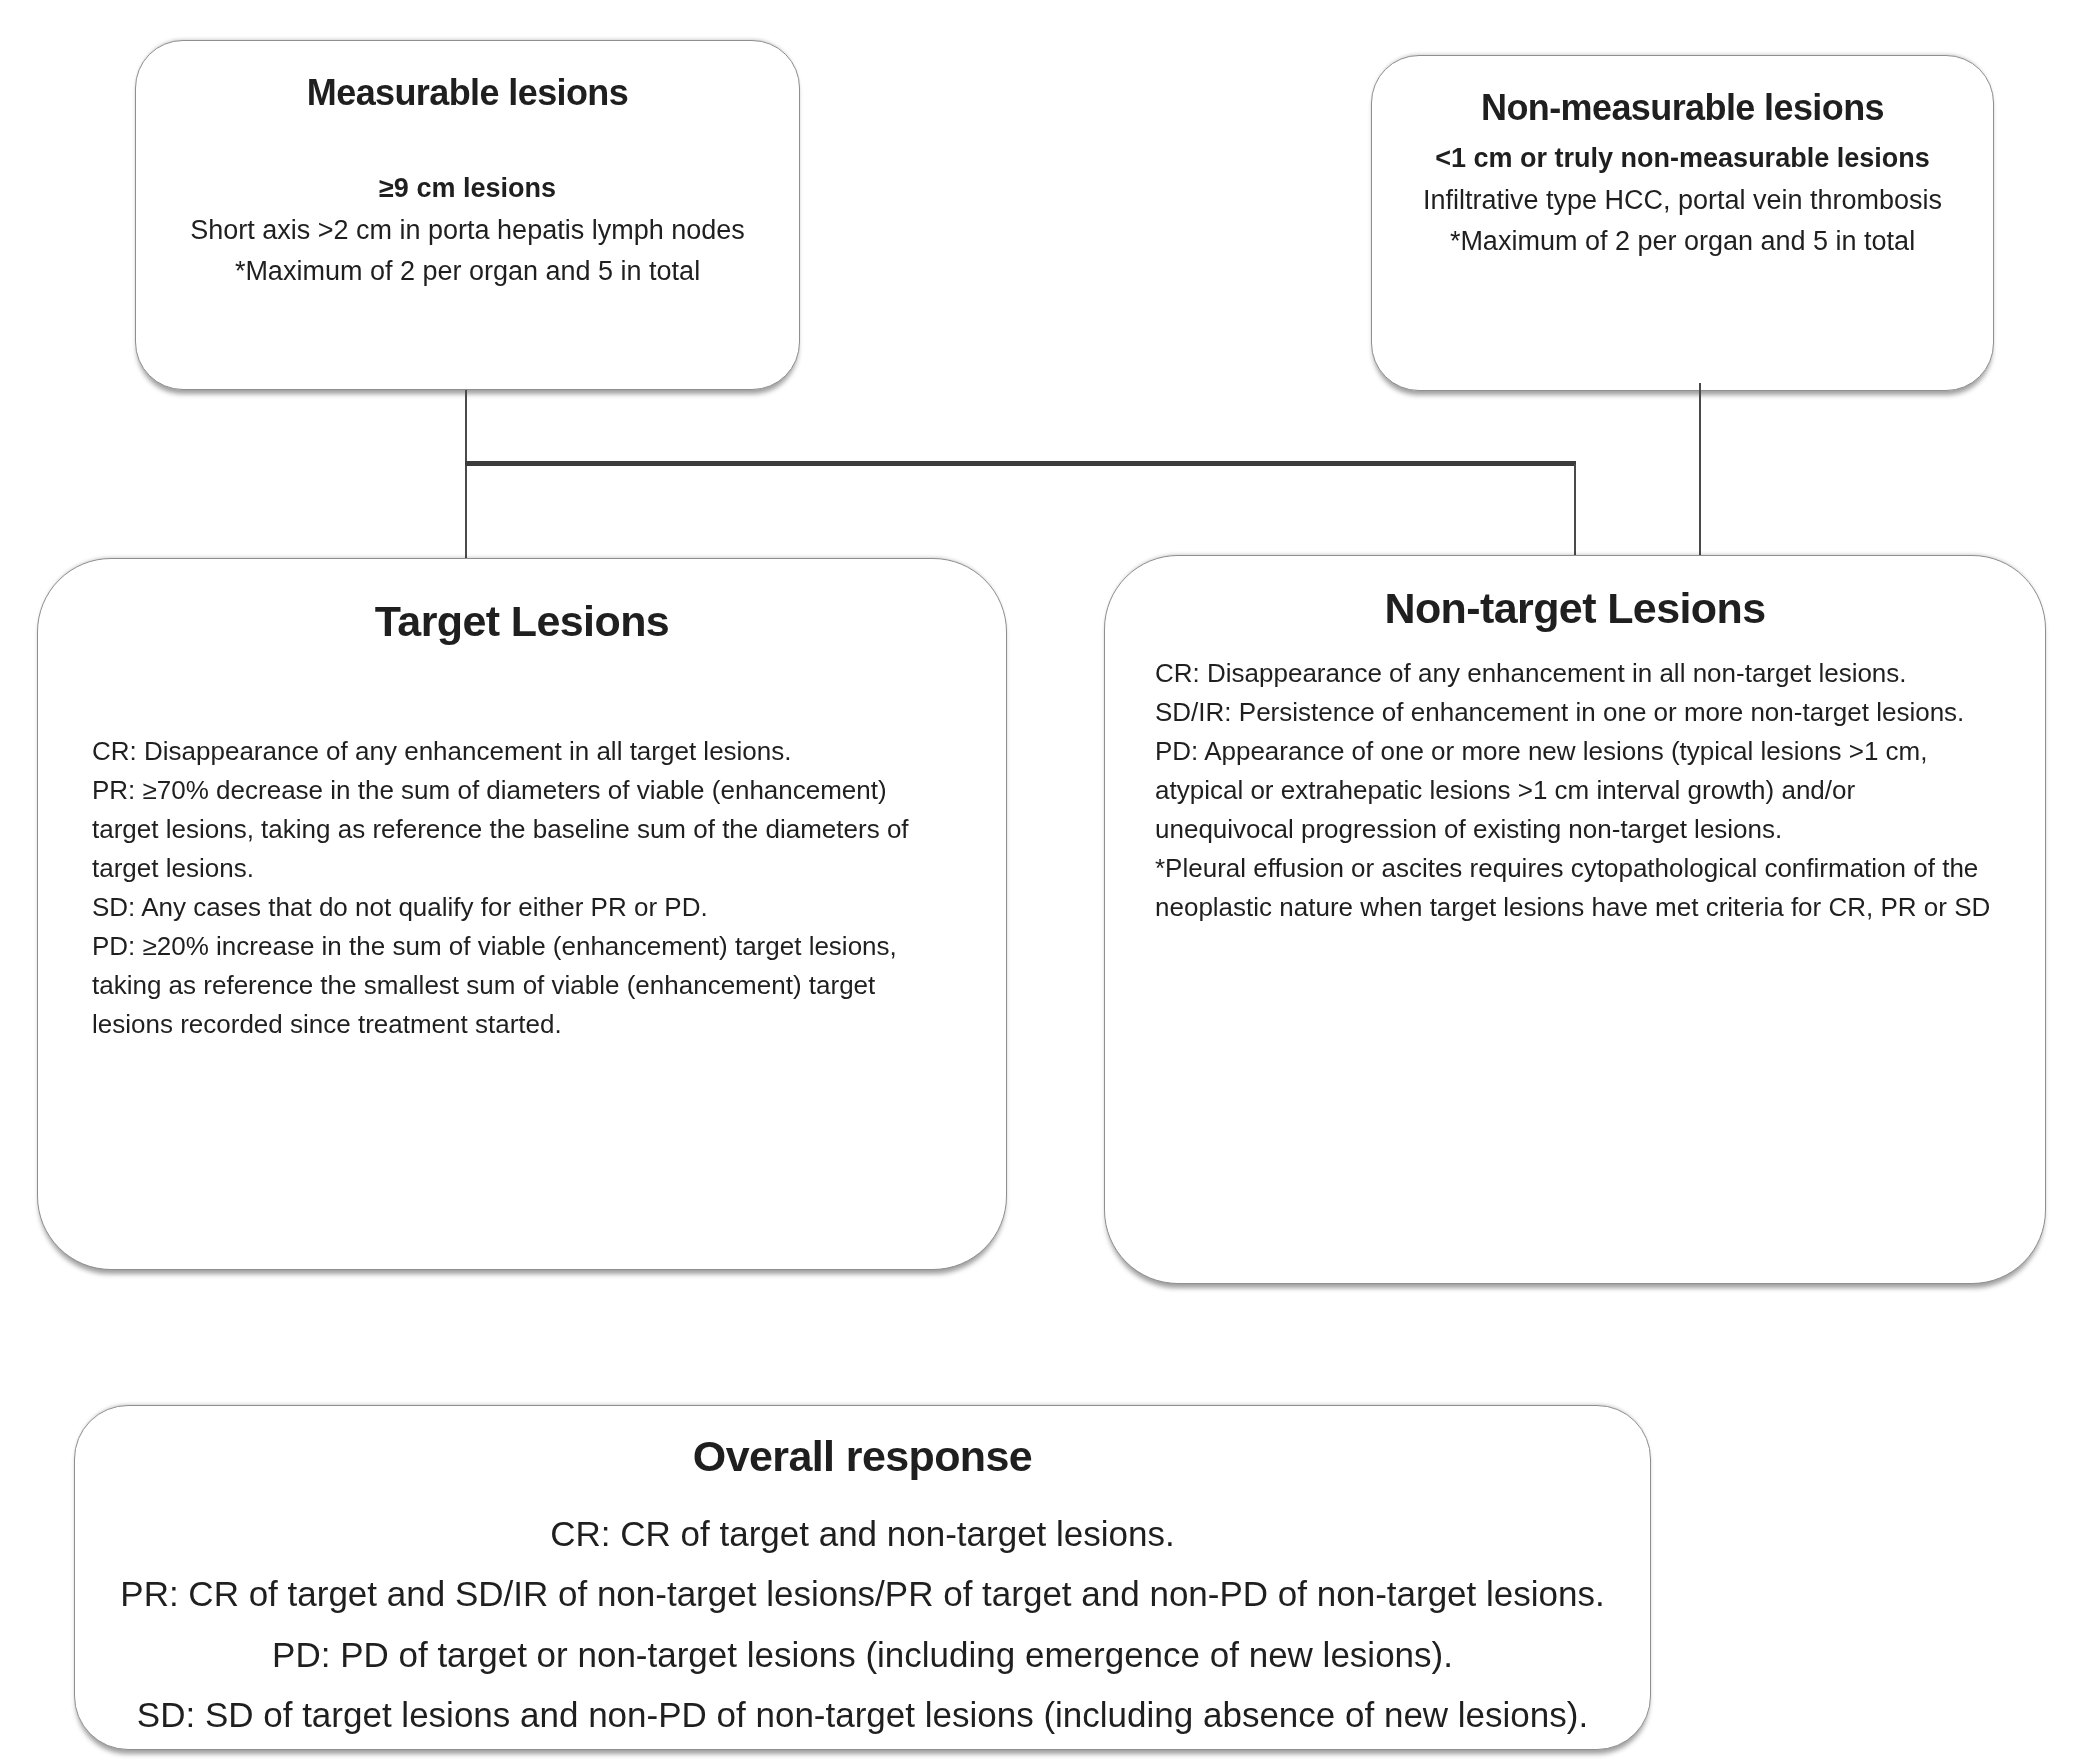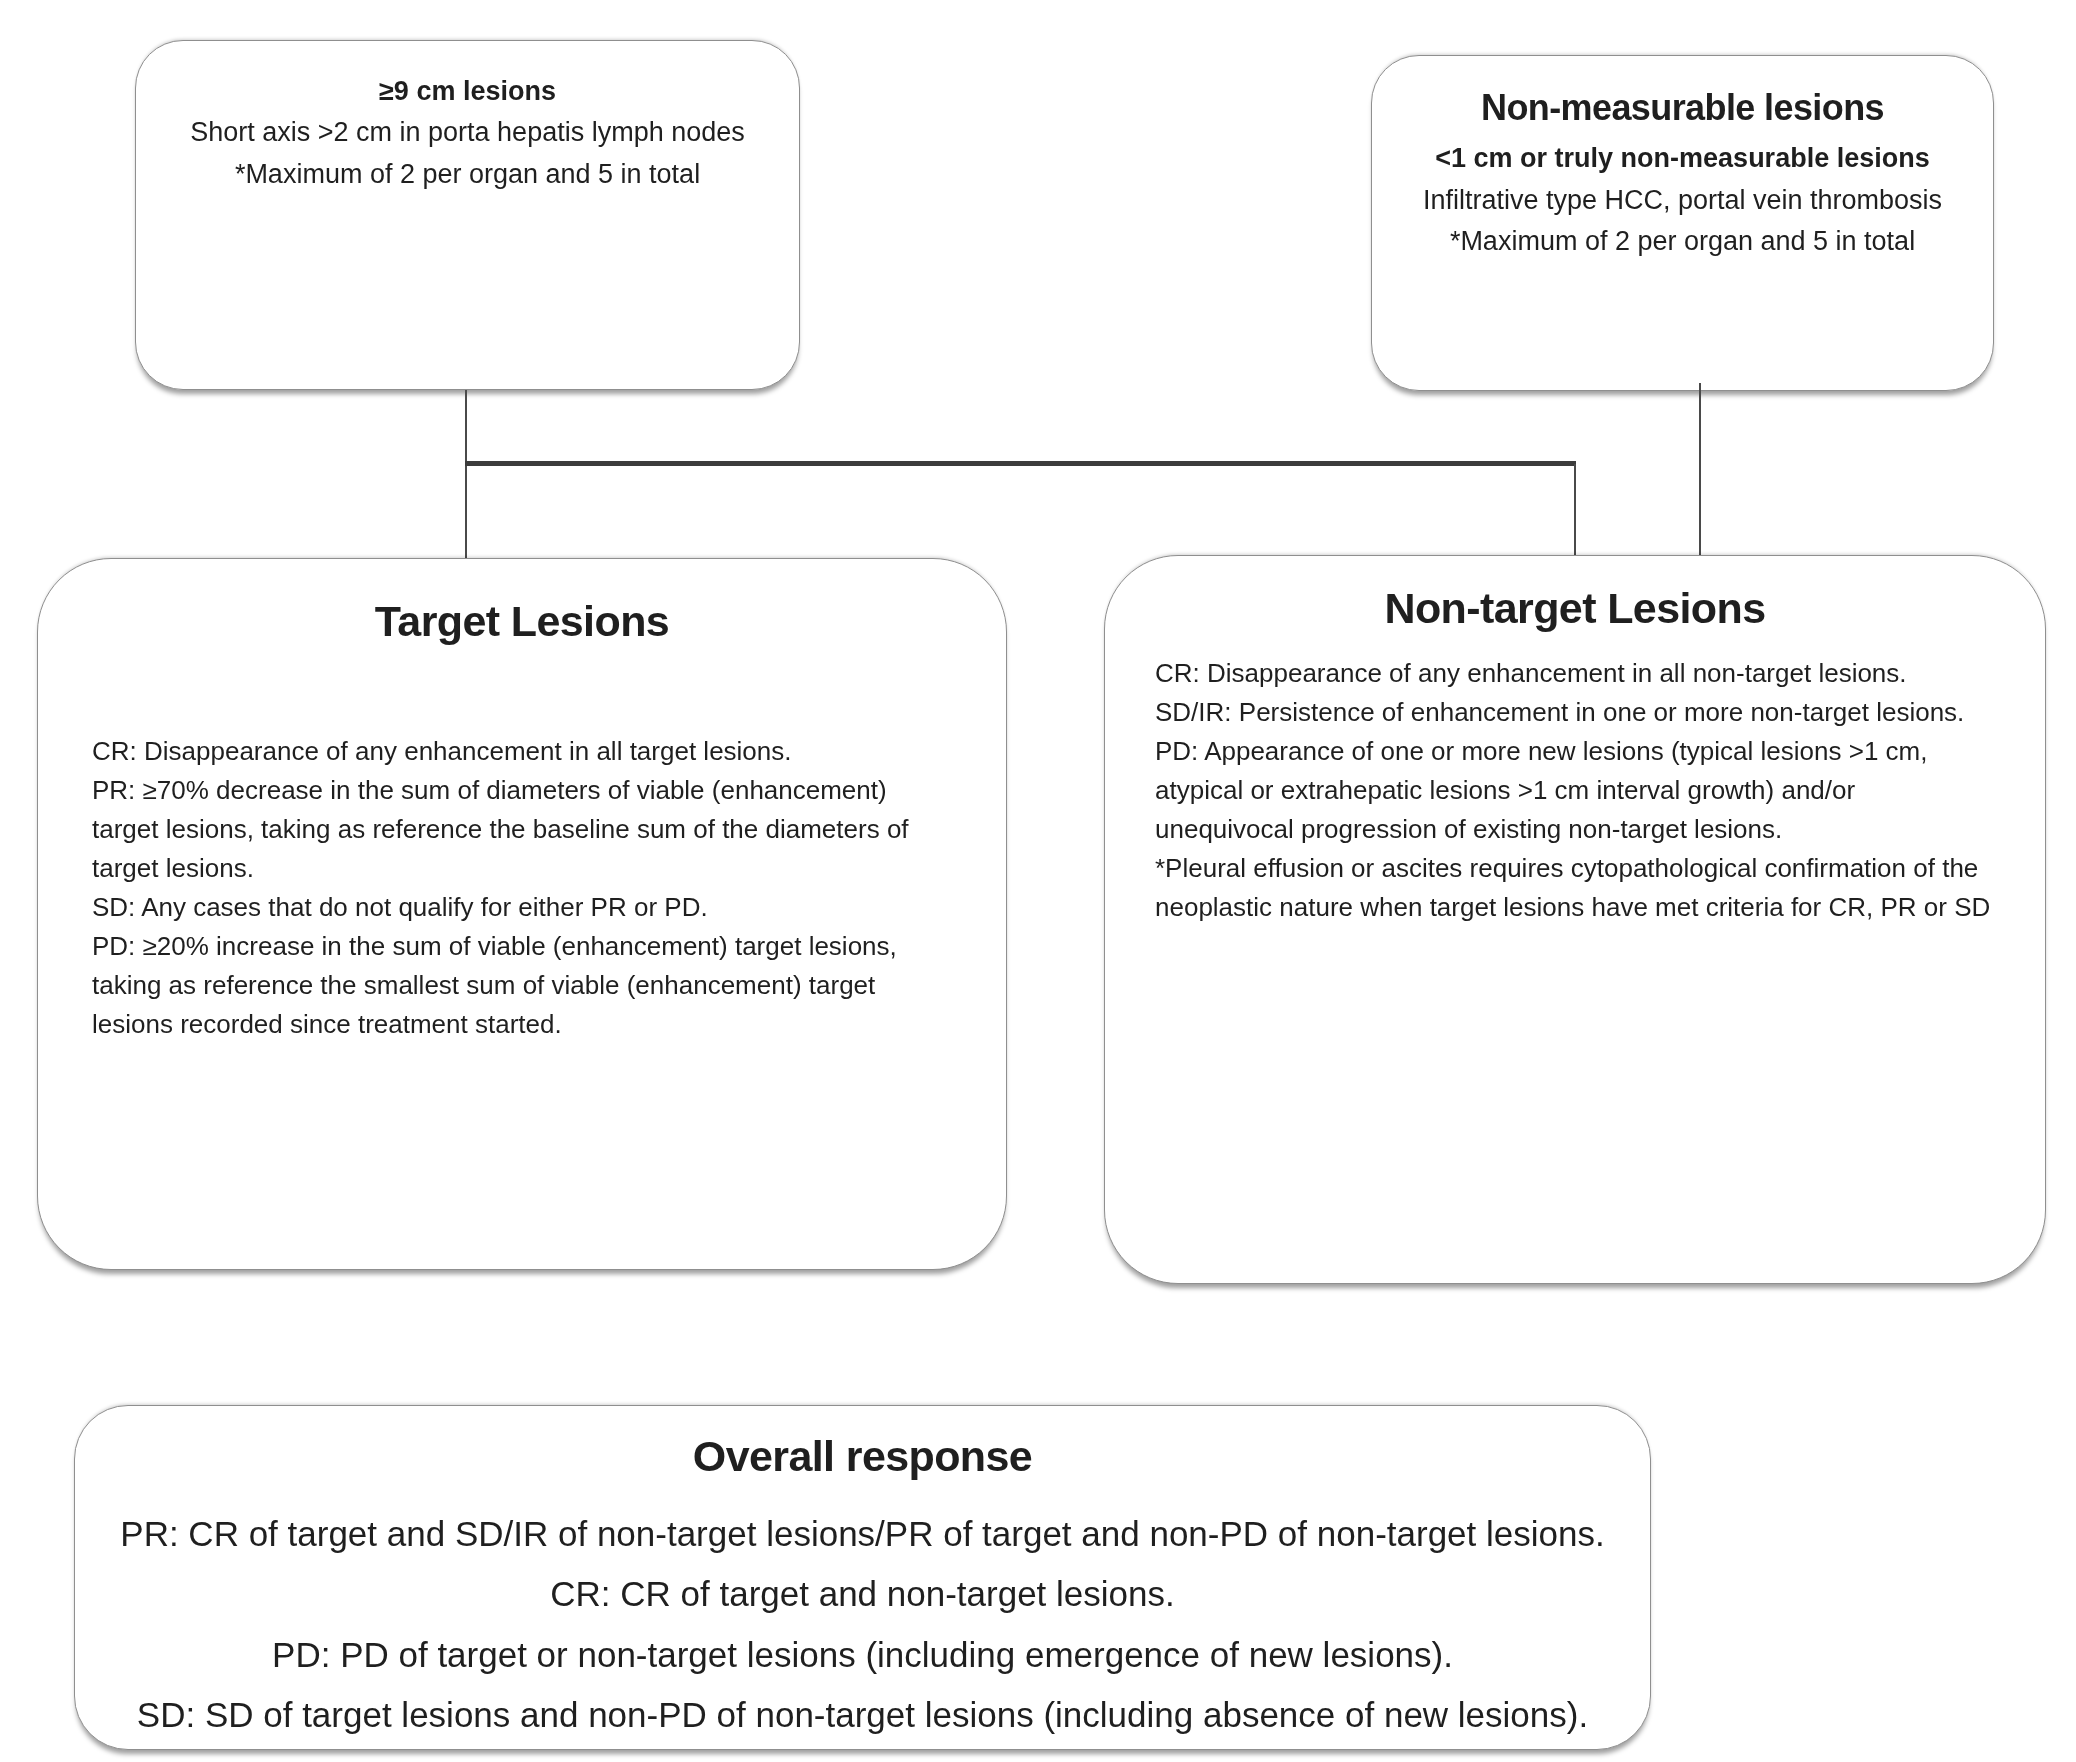--- a/index.html
+++ b/index.html
@@ -63,20 +63,21 @@
   #conn-v-branch{left:1574px;top:464px;width:2.3px;height:92px;}
   #conn-v-nonmeasurable{left:1699px;top:383px;width:2.3px;height:173px;}
   #conn-h-branch{left:465px;top:461px;width:1111px;height:5.1px;}
 </style>
 </head>
 <body>
 
 <div class="canvas">
 
   <div class="box top-box" id="box-measurable">
+    <div class="box-title">Measurable lesions</div>
     <div class="body">
       <div class="line bold">≥9 cm lesions</div>
       <div class="line">Short axis &gt;2 cm in porta hepatis lymph nodes</div>
       <div class="line">*Maximum of 2 per organ and 5 in total</div>
     </div>
   </div>
 
   <div class="box top-box" id="box-nonmeasurable">
     <div class="box-title">Non-measurable lesions</div>
     <div class="body">
@@ -107,21 +108,21 @@
       <p>CR: Disappearance of any enhancement in all non-target lesions.</p>
       <p>SD/IR: Persistence of enhancement in one or more non-target lesions.</p>
       <p>PD: Appearance of one or more new lesions (typical lesions &gt;1 cm, atypical or extrahepatic lesions &gt;1 cm interval growth) and/or unequivocal progression of existing non-target lesions.</p>
       <p>*Pleural effusion or ascites requires cytopathological confirmation of the neoplastic nature when target lesions have met criteria for CR, PR or SD</p>
     </div>
   </div>
 
   <div class="box" id="box-overall">
     <div class="box-title">Overall response</div>
     <div class="body">
+      <div class="line">CR: CR of target and non-target lesions.</div>
       <div class="line">PR: CR of target and SD/IR of non-target lesions/PR of target and non-PD of non-target lesions.</div>
-      <div class="line">CR: CR of target and non-target lesions.</div>
       <div class="line">PD: PD of target or non-target lesions (including emergence of new lesions).</div>
       <div class="line">SD: SD of target lesions and non-PD of non-target lesions (including absence of new lesions).</div>
     </div>
   </div>
 
 </div>
 
 
 </body></html>

